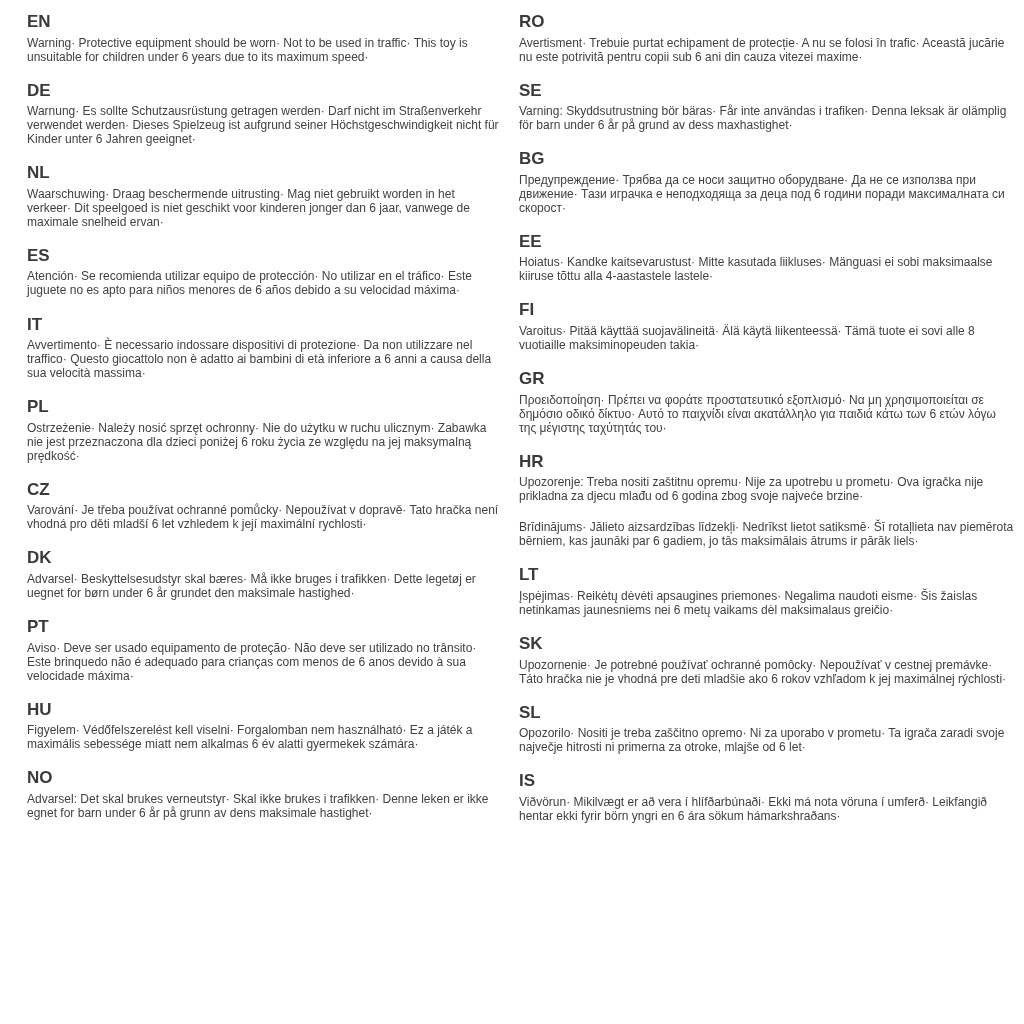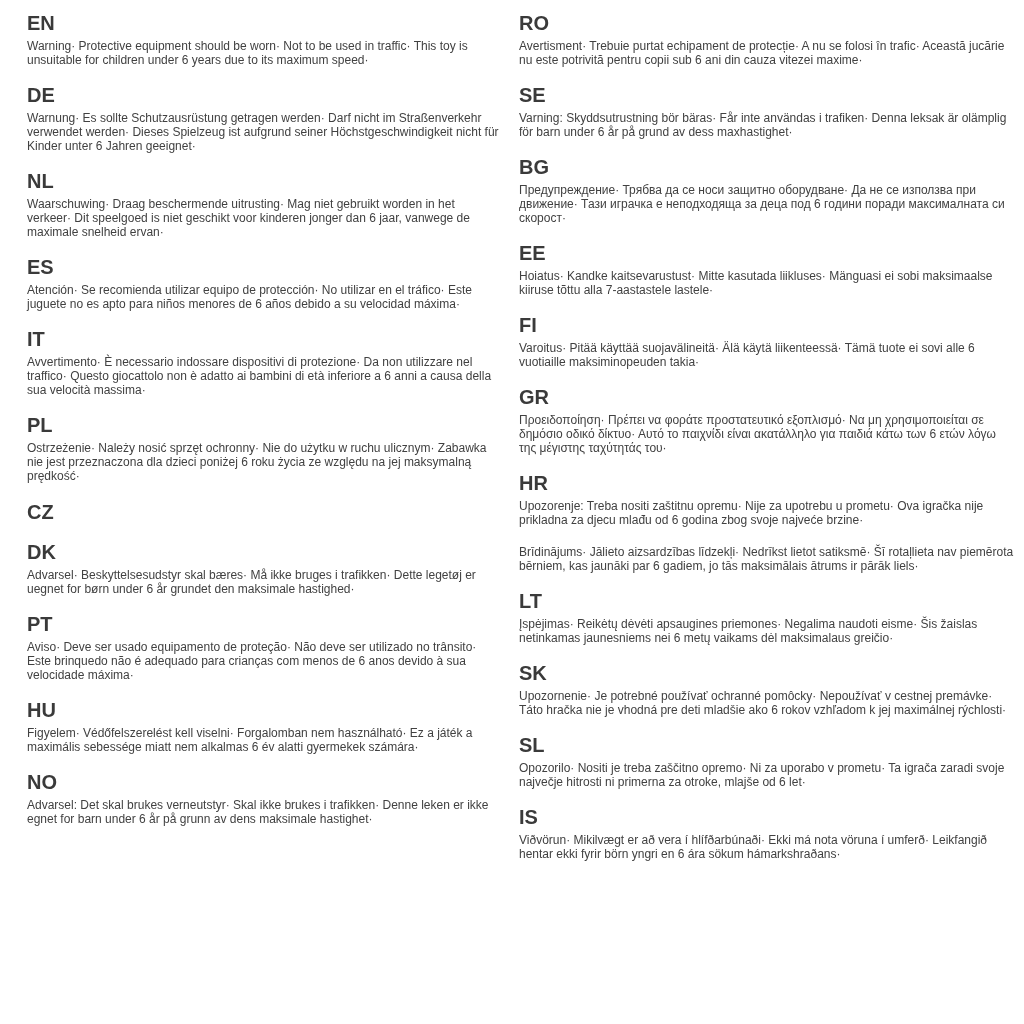--- a/index.html
+++ b/index.html
@@ -23,21 +23,21 @@
   }
   .col {
     flex: 0 0 auto;
   }
   .col-left { width: 474px; }
   .col-right { width: 495px; }
   .lang-section {
     margin: 0 0 17px 0;
   }
   .lang-code {
-    font-size: 20px;
+    font-size: 17px;
     font-weight: bold;
     margin: 0 0 4px 0;
     line-height: 1.15;
     color: #3a3a3a;
   }
   .lang-text {
     font-size: 12px;
     line-height: 1.17;
     margin: 0;
     color: #414141;
@@ -74,20 +74,21 @@
     <p class="lang-text">Avvertimento· È necessario indossare dispositivi di protezione· Da non utilizzare nel traffico· Questo giocattolo non è adatto ai bambini di età inferiore a 6 anni a causa della sua velocità massima·</p>
   </section>
 
   <section class="lang-section">
     <h2 class="lang-code">PL</h2>
     <p class="lang-text">Ostrzeżenie· Należy nosić sprzęt ochronny· Nie do użytku w ruchu ulicznym· Zabawka nie jest przeznaczona dla dzieci poniżej 6 roku życia ze względu na jej maksymalną prędkość·</p>
   </section>
 
   <section class="lang-section">
     <h2 class="lang-code">CZ</h2>
+    <p class="lang-text">Varování· Je třeba používat ochranné pomůcky· Nepoužívat v dopravě· Tato hračka není vhodná pro děti mladší 6 let vzhledem k její maximální rychlosti·</p>
   </section>
 
   <section class="lang-section">
     <h2 class="lang-code">DK</h2>
     <p class="lang-text">Advarsel· Beskyttelsesudstyr skal bæres· Må ikke bruges i trafikken· Dette legetøj er uegnet for børn under 6 år grundet den maksimale hastighed·</p>
   </section>
 
   <section class="lang-section">
     <h2 class="lang-code">PT</h2>
     <p class="lang-text">Aviso· Deve ser usado equipamento de proteção· Não deve ser utilizado no trânsito· Este brinquedo não é adequado para crianças com menos de 6 anos devido à sua velocidade máxima·</p>
@@ -114,26 +115,26 @@
     <p class="lang-text">Varning: Skyddsutrustning bör bäras· Får inte användas i trafiken· Denna leksak är olämplig för barn under 6 år på grund av dess maxhastighet·</p>
   </section>
 
   <section class="lang-section">
     <h2 class="lang-code">BG</h2>
     <p class="lang-text">Предупреждение· Трябва да се носи защитно оборудване· Да не се използва при движение· Тази играчка е неподходяща за деца под 6 години поради максималната си скорост·</p>
   </section>
 
   <section class="lang-section">
     <h2 class="lang-code">EE</h2>
-    <p class="lang-text">Hoiatus· Kandke kaitsevarustust· Mitte kasutada liikluses· Mänguasi ei sobi maksimaalse kiiruse tõttu alla 7-aastastele lastele·</p>
+    <p class="lang-text">Hoiatus· Kandke kaitsevarustust· Mitte kasutada liikluses· Mänguasi ei sobi maksimaalse kiiruse tõttu alla 4-aastastele lastele·</p>
   </section>
 
   <section class="lang-section">
     <h2 class="lang-code">FI</h2>
-    <p class="lang-text">Varoitus· Pitää käyttää suojavälineitä· Älä käytä liikenteessä· Tämä tuote ei sovi alle 6 vuotiaille maksiminopeuden takia·</p>
+    <p class="lang-text">Varoitus· Pitää käyttää suojavälineitä· Älä käytä liikenteessä· Tämä tuote ei sovi alle 8 vuotiaille maksiminopeuden takia·</p>
   </section>
 
   <section class="lang-section">
     <h2 class="lang-code">GR</h2>
     <p class="lang-text">Προειδοποίηση· Πρέπει να φοράτε προστατευτικό εξοπλισμό· Να μη χρησιμοποιείται σε δημόσιο οδικό δίκτυο· Αυτό το παιχνίδι είναι ακατάλληλο για παιδιά κάτω των 6 ετών λόγω της μέγιστης ταχύτητάς του·</p>
   </section>
 
   <section class="lang-section">
     <h2 class="lang-code">HR</h2>
     <p class="lang-text">Upozorenje: Treba nositi zaštitnu opremu· Nije za upotrebu u prometu· Ova igračka nije prikladna za djecu mlađu od 6 godina zbog svoje najveće brzine·</p>

